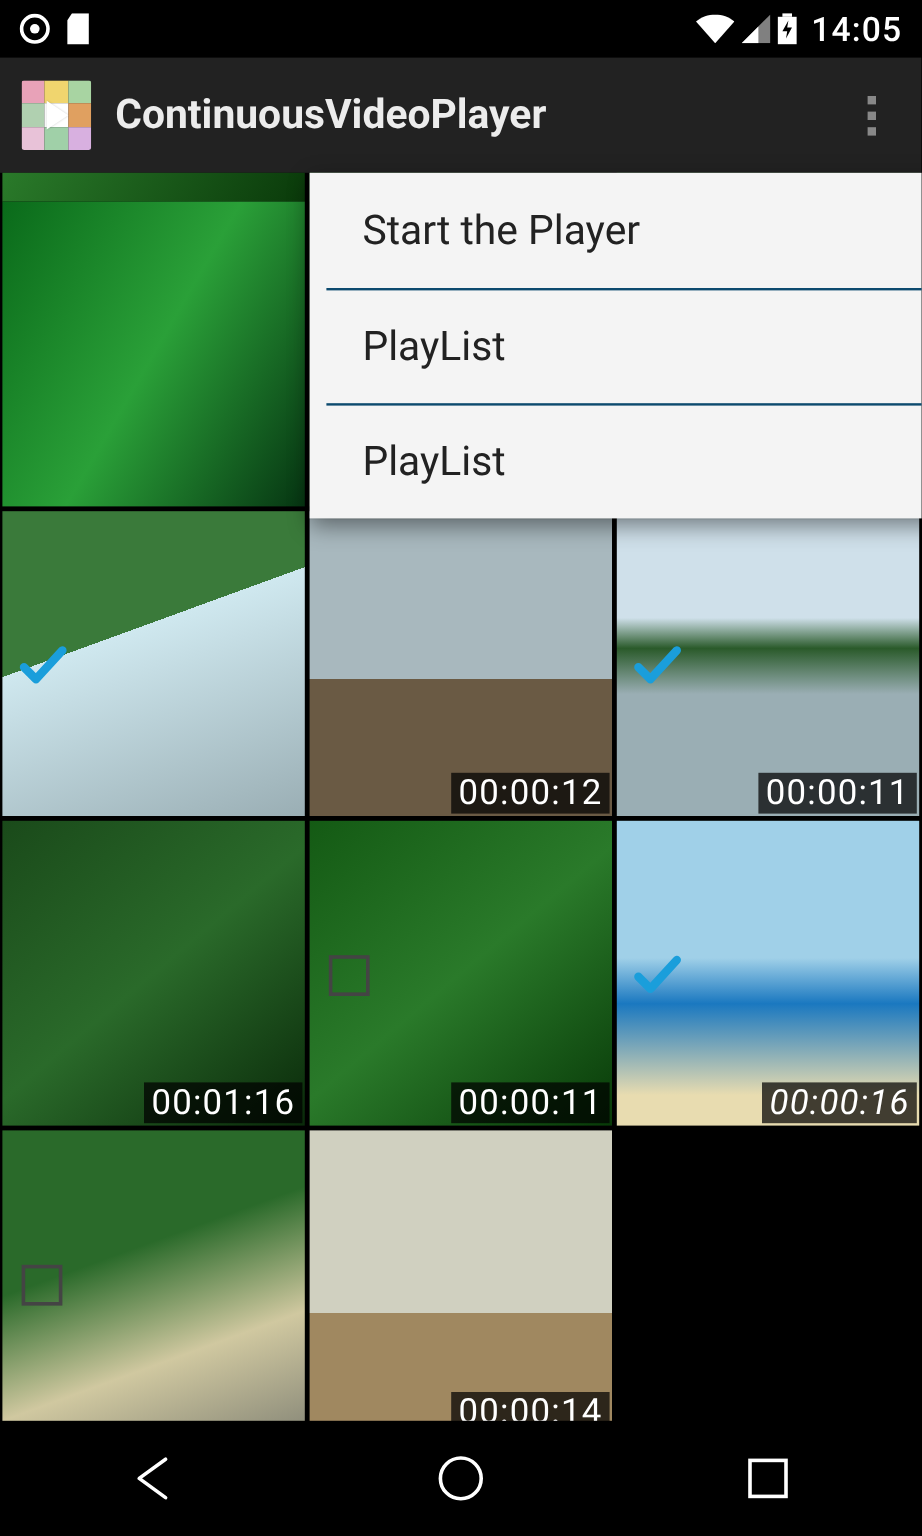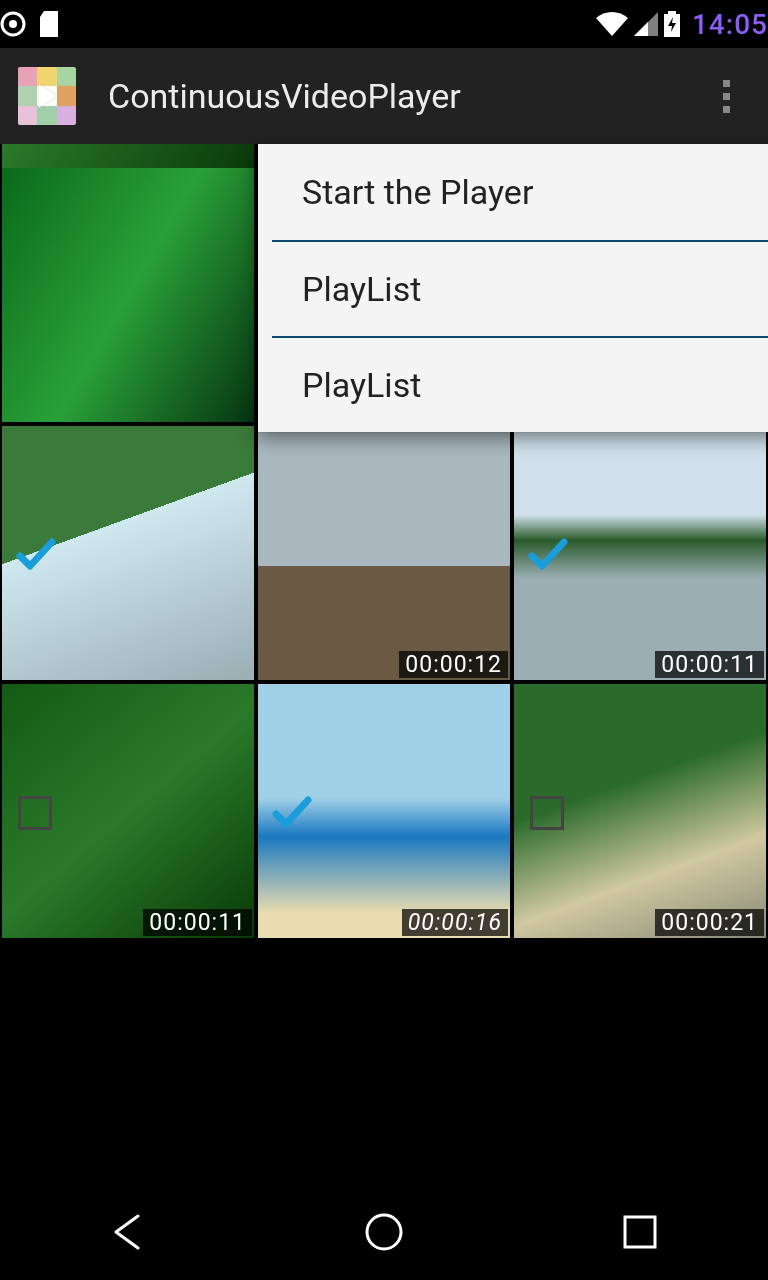--- a/index.html
+++ b/index.html
@@ -1,41 +1,41 @@
 <!DOCTYPE html>
 <html><head>
 <meta charset="utf-8">
 <style>
   * { box-sizing: border-box; margin: 0; padding: 0; }
   html, body { width: 768px; height: 1280px; overflow: hidden; font-family: Roboto, "Helvetica Neue", Arial, sans-serif; background: #000; }
   .screen { width: 768px; height: 1280px; position: relative; background: #000; }
 
   
-  .status-bar { height: 48px; background: #000; display: flex; align-items: center; padding: 0 0; color: #8b5cf6; font-size: 28px; }
+  .status-bar { height: 48px; background: #000; display: flex; align-items: center; padding: 0 16px; color: #ffffff; font-size: 28px; }
   .status-left { display: flex; align-items: center; gap: 14px; }
   .status-right { margin-left: auto; display: flex; align-items: center; gap: 6px; }
   .status-time { font-weight: 500; letter-spacing: 1px; margin-left: 6px; }
   .status-icon { display: inline-flex; align-items: center; }
 
   
   .app-bar { height: 96px; background: #222; display: flex; align-items: center; padding: 0 18px; gap: 20px; color: #fff; }
   .app-icon { width: 58px; height: 58px; position: relative; display: grid; grid-template-columns: 1fr 1fr 1fr; grid-template-rows: 1fr 1fr 1fr; gap: 0; border-radius: 2px; overflow: hidden; }
   .app-icon .c1{background:#e8a2b8}.app-icon .c2{background:#f0d56e}.app-icon .c3{background:#a8d4a2}
   .app-icon .c4{background:#b0d0b0}.app-icon .c5{background:#fff}.app-icon .c6{background:#e0a060}
   .app-icon .c7{background:#e8c2d8}.app-icon .c8{background:#a0d0a8}.app-icon .c9{background:#d8b0e0}
   .app-icon .play { position: absolute; left: 50%; top: 50%; transform: translate(-45%, -50%); width: 0; height: 0; border-left: 18px solid #fff; border-top: 12px solid transparent; border-bottom: 12px solid transparent; filter: drop-shadow(0 0 1px rgba(0,0,0,.2)); }
-  .app-title { font-size: 34px; font-weight: 400; color: #ececec; margin-left: 12px; }
+  .app-title { font-size: 34px; font-weight: 700; color: #ececec; }
   .overflow-btn { margin-left: auto; width: 48px; height: 48px; display: flex; flex-direction: column; justify-content: center; align-items: center; gap: 6px; }
   .overflow-btn span { width: 7px; height: 7px; background: #888; }
 
   
   .grid { position: relative; height: calc(1184px - 96px - 48px);  }
   .grid-inner { display: grid; grid-template-columns: repeat(3, 1fr); grid-auto-rows: 254px; gap: 4px; background:#000; padding:0 2px; }
   .thumb { position: relative; overflow: hidden; background:#335533; }
-  .thumb .duration { position: absolute; right: 2px; bottom: 2px; background: rgba(0,0,0,.72); color: #fff; font-size: 23px; padding: 0 6px; letter-spacing: 1px; }
+  .thumb .duration { position: absolute; right: 2px; bottom: 2px; background: rgba(0,0,0,.72); color: #fff; font-size: 29px; padding: 0 6px; letter-spacing: 1px; }
   .thumb .checkbox { position: absolute; left: 16px; top: 112px; width: 34px; height: 34px; border: 3px solid #444; background: rgba(255,255,255,.0); }
   .thumb .check { position: absolute; left: 12px; top: 108px; }
   .check svg { display:block; }
   
   .t1{background:linear-gradient(120deg,#0a6a1a,#2aa038,#063512);}          
   .t2{background:linear-gradient(120deg,#1a3a14,#3a5a2a,#0a1a08);}          
   .t3{background:linear-gradient(120deg,#caa97a,#a88a5c,#6a5a3a);}          
   .t4{background:linear-gradient(160deg,#3a7a3a 40%,#cfe8ef 40%,#9aaeb4);}  
   .t5{background:linear-gradient(180deg,#a8b8be 55%,#6a5a44 55%);}          
   .t6{background:linear-gradient(180deg,#cfe0ea 35%,#2a5a2a 45%,#9aaeb4 60%);} 
@@ -146,36 +146,41 @@
       </div>
       <div class="thumb t6">
         <span class="check">
           <svg width="44" height="44">
               <path d="M6 22l10 10L38 8" stroke="#1a9edb" stroke-width="7" fill="none" stroke-linecap="round" stroke-linejoin="round"></path>
             </svg>
         </span>
         <span class="duration">00:00:11</span>
       </div>
 
+      <div class="thumb t8">
+        <span class="duration">00:01:16</span>
+      </div>
       <div class="thumb t9">
         <span class="checkbox"></span>
         <span class="duration">00:00:11</span>
       </div>
 
       <div class="thumb t10">
         <span class="check">
           <svg width="44" height="44">
               <path d="M6 22l10 10L38 8" stroke="#1a9edb" stroke-width="7" fill="none" stroke-linecap="round" stroke-linejoin="round"></path>
             </svg>
         </span>
         <span class="duration">00:00:16</span>
       </div>
       <div class="thumb t11">
         <span class="checkbox"></span>
-        <span class="duration">00:00:21</span>
+      </div>
+      <div class="thumb t12">
+        <span class="duration">00:00:14</span>
       </div>
     </div>
 
     <div class="menu">
       <div class="menu-item">Start the Player</div>
       <div class="menu-item">PlayList</div>
       <div class="menu-item">PlayList</div>
     </div>
   </div>
 

